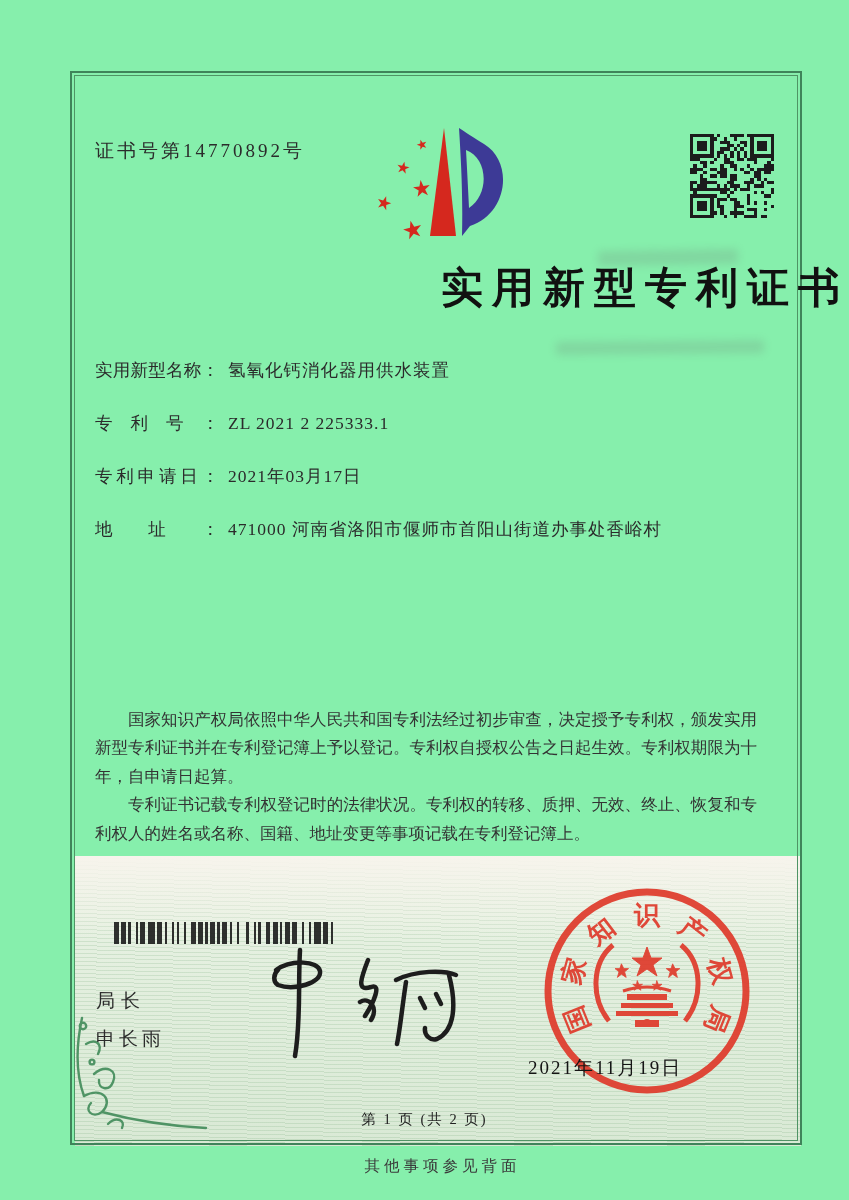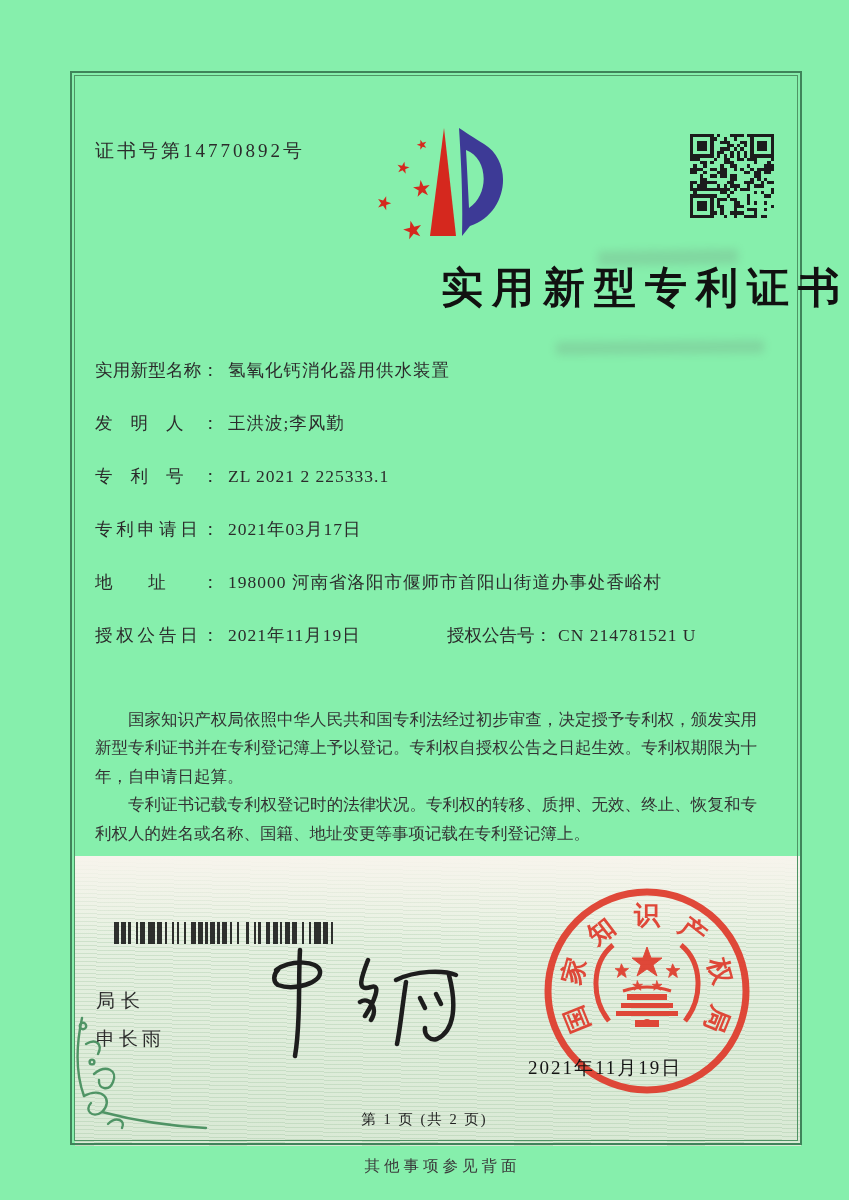--- a/index.html
+++ b/index.html
@@ -733,36 +733,27 @@
       <div></div>
     </div>
 
   <div class="title">实用新型专利证书</div>
 
   <div class="fields">
     <div class="frow">
       <span class="flabel">实用新型名称：</span><span class="fvalue">氢氧化钙消化器用供水装置</span>
     </div>
     <div class="frow">
-      <span class="flabel">发明人：</span><span class="fvalue">王洪波;李风勤</span>
-    </div>
-    <div class="frow">
       <span class="flabel">专利号：</span><span class="fvalue">ZL 2021 2 225333.1</span>
     </div>
     <div class="frow">
       <span class="flabel">专利申请日：</span><span class="fvalue">2021年03月17日</span>
     </div>
     <div class="frow">
-      <span class="flabel">地址：</span><span class="fvalue">198000 河南省洛阳市偃师市首阳山街道办事处香峪村</span>
-    </div>
-    <div class="frow">
-      <span class="flabel">授权公告日：</span><span class="fvalue">2021年11月19日</span>
-      <span class="grant-right">
-        <span>授权公告号：</span><span class="fvalue">CN 214781521 U</span>
-      </span>
+      <span class="flabel">地址：</span><span class="fvalue">471000 河南省洛阳市偃师市首阳山街道办事处香峪村</span>
     </div>
   </div>
 
   <div class="body-text">
     <p>国家知识产权局依照中华人民共和国专利法经过初步审查，决定授予专利权，颁发实用新型专利证书并在专利登记簿上予以登记。专利权自授权公告之日起生效。专利权期限为十年，自申请日起算。</p>
     <p>专利证书记载专利权登记时的法律状况。专利权的转移、质押、无效、终止、恢复和专利权人的姓名或名称、国籍、地址变更等事项记载在专利登记簿上。</p>
   </div>
 
   <div class="barcode">
       <span class="bar" style="width: 4.8172px;"></span>

